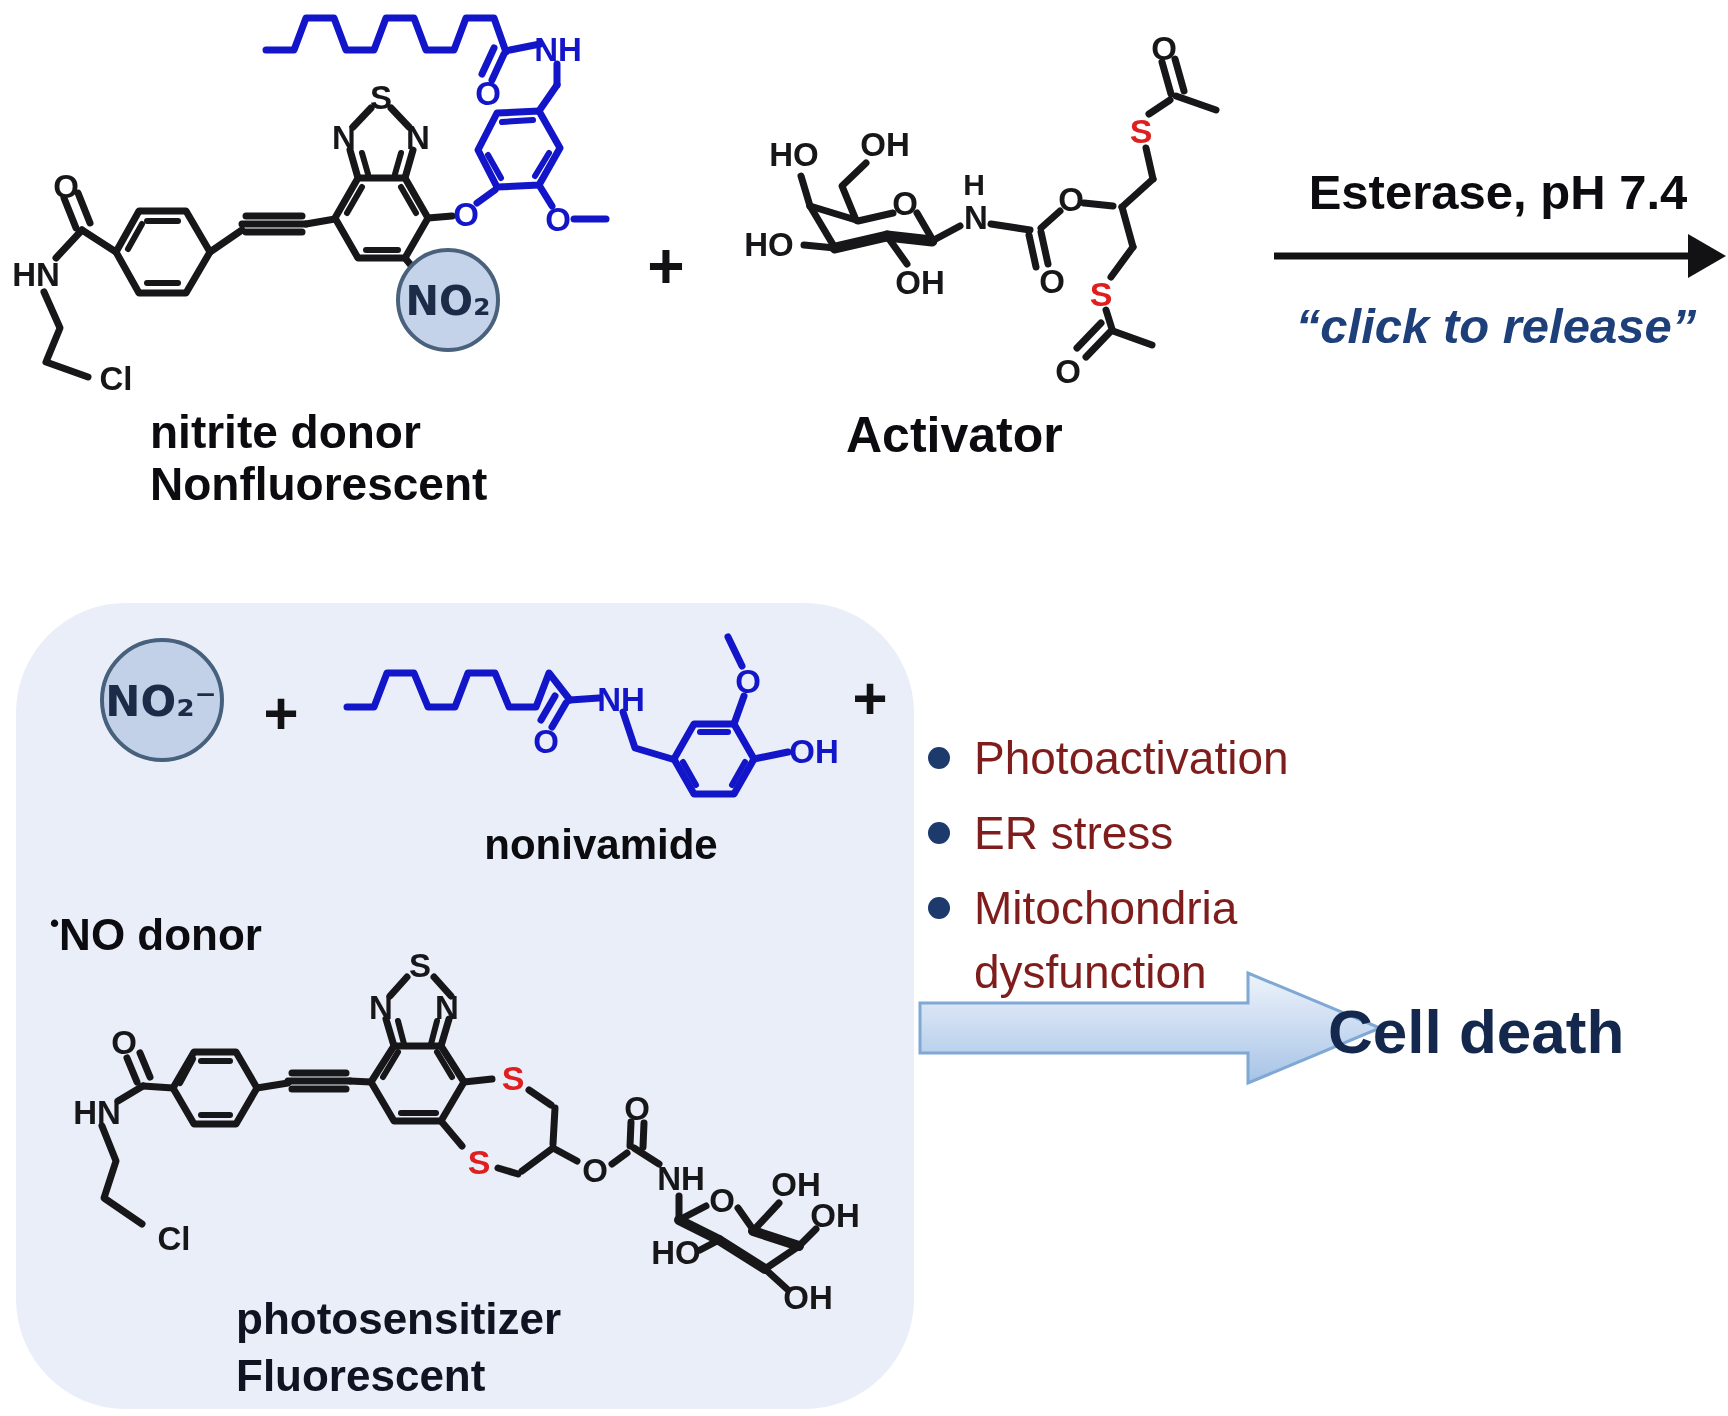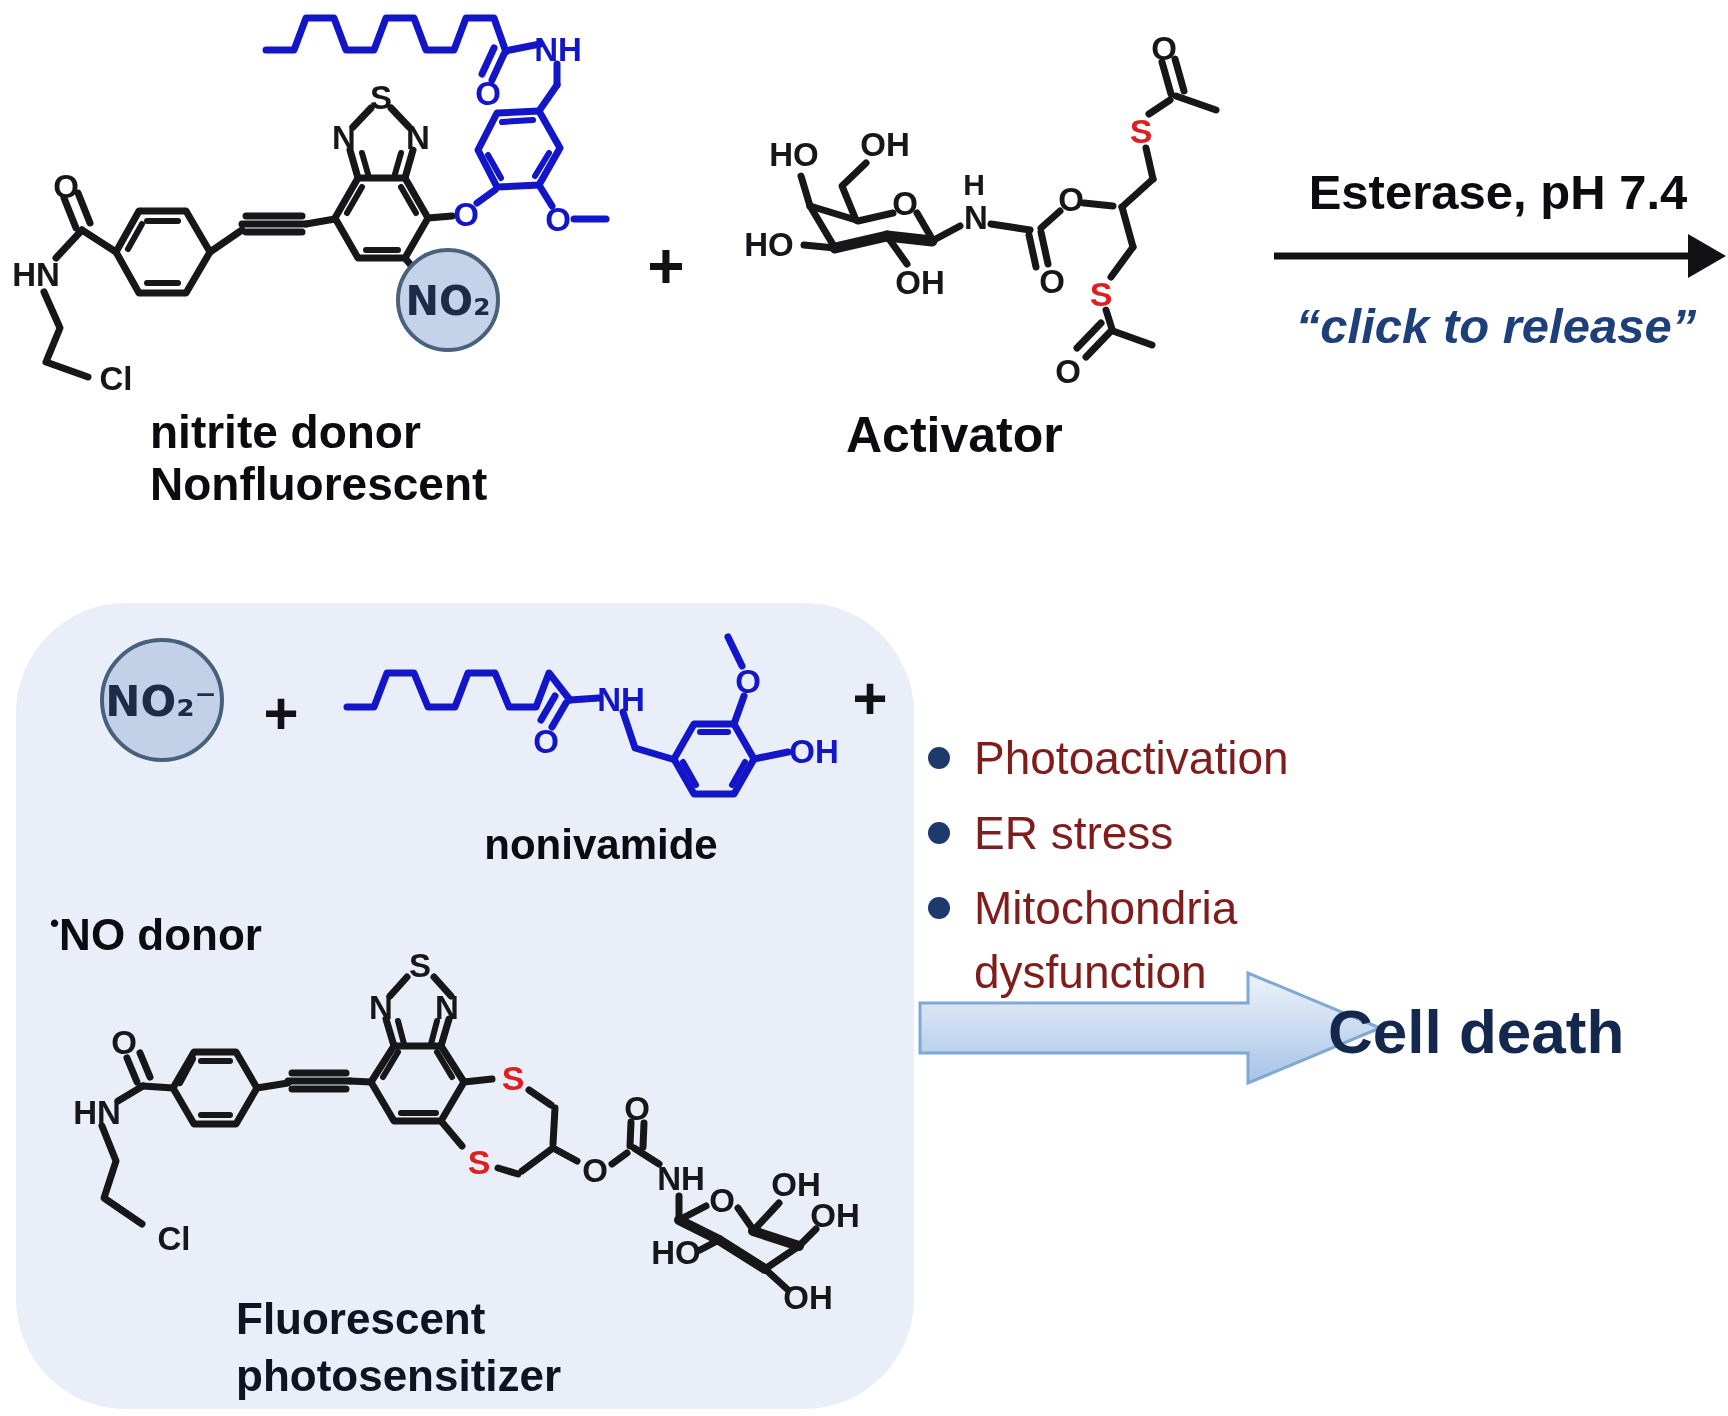--- a/index.html
+++ b/index.html
@@ -295,17 +295,17 @@
     </div>
     <div class="effect-row">
       <span class="dot"></span>
       <span class="effect-text">Mitochondria dysfunction</span>
     </div>
   </div>
 
   <div class="cap cap-celldeath">Cell death</div>
 
   <div class="cap cap-fluor">
+    <div>photosensitizer</div>
     <div>Fluorescent</div>
-    <div>photosensitizer</div>
   </div>
 
 </div>
 
 </body></html>

